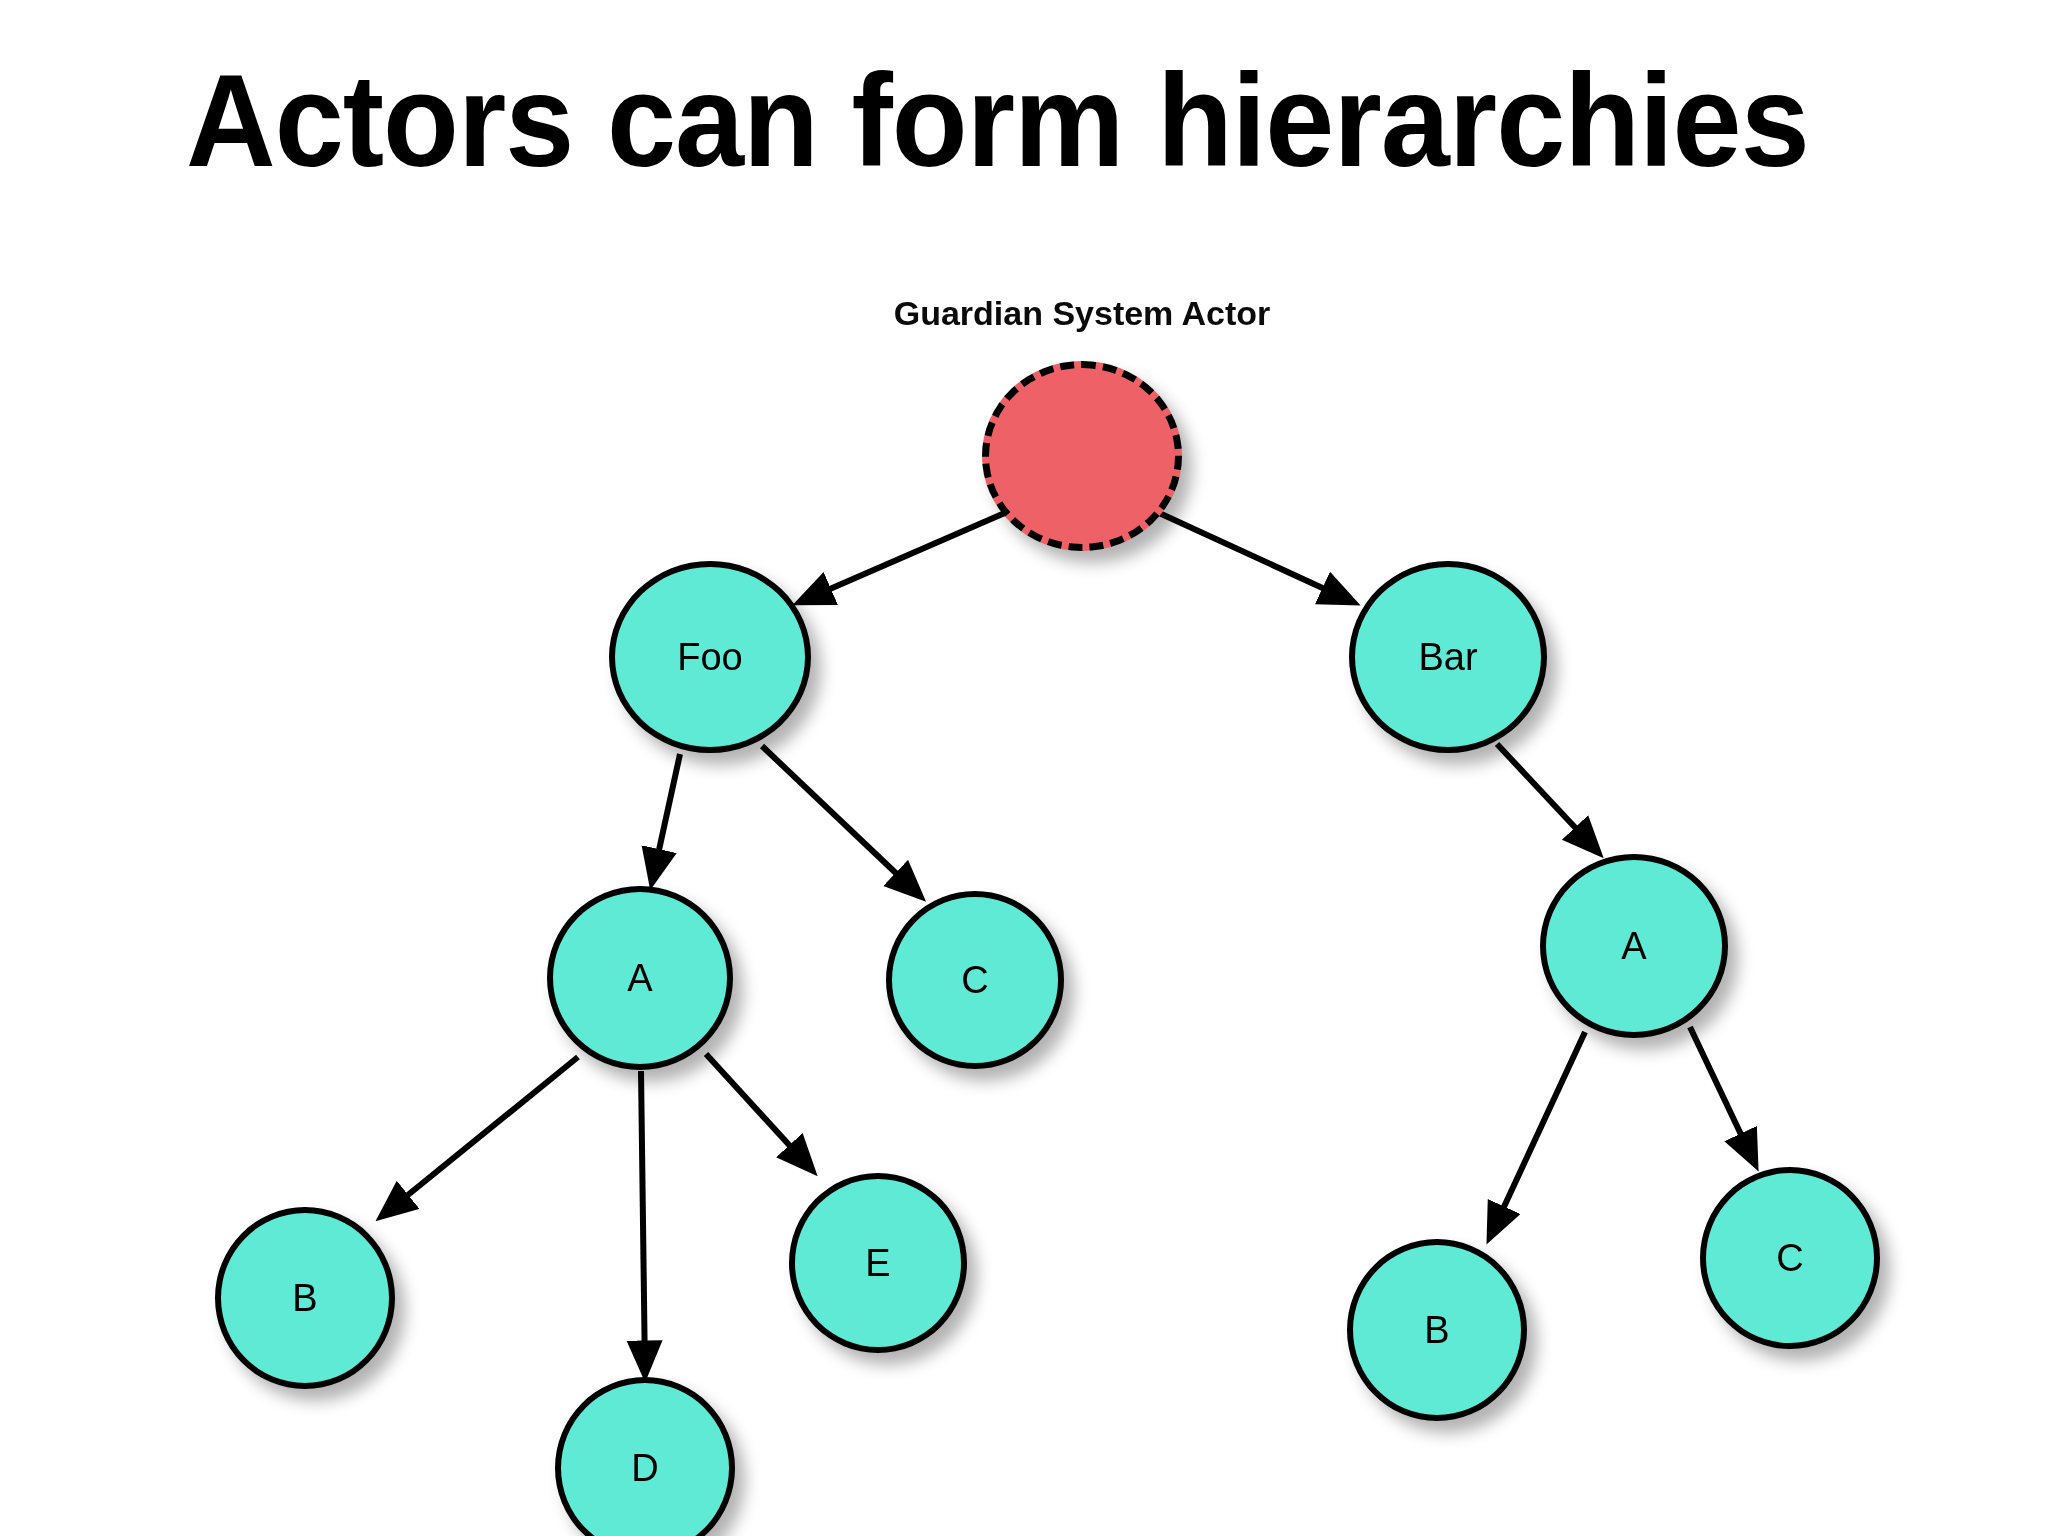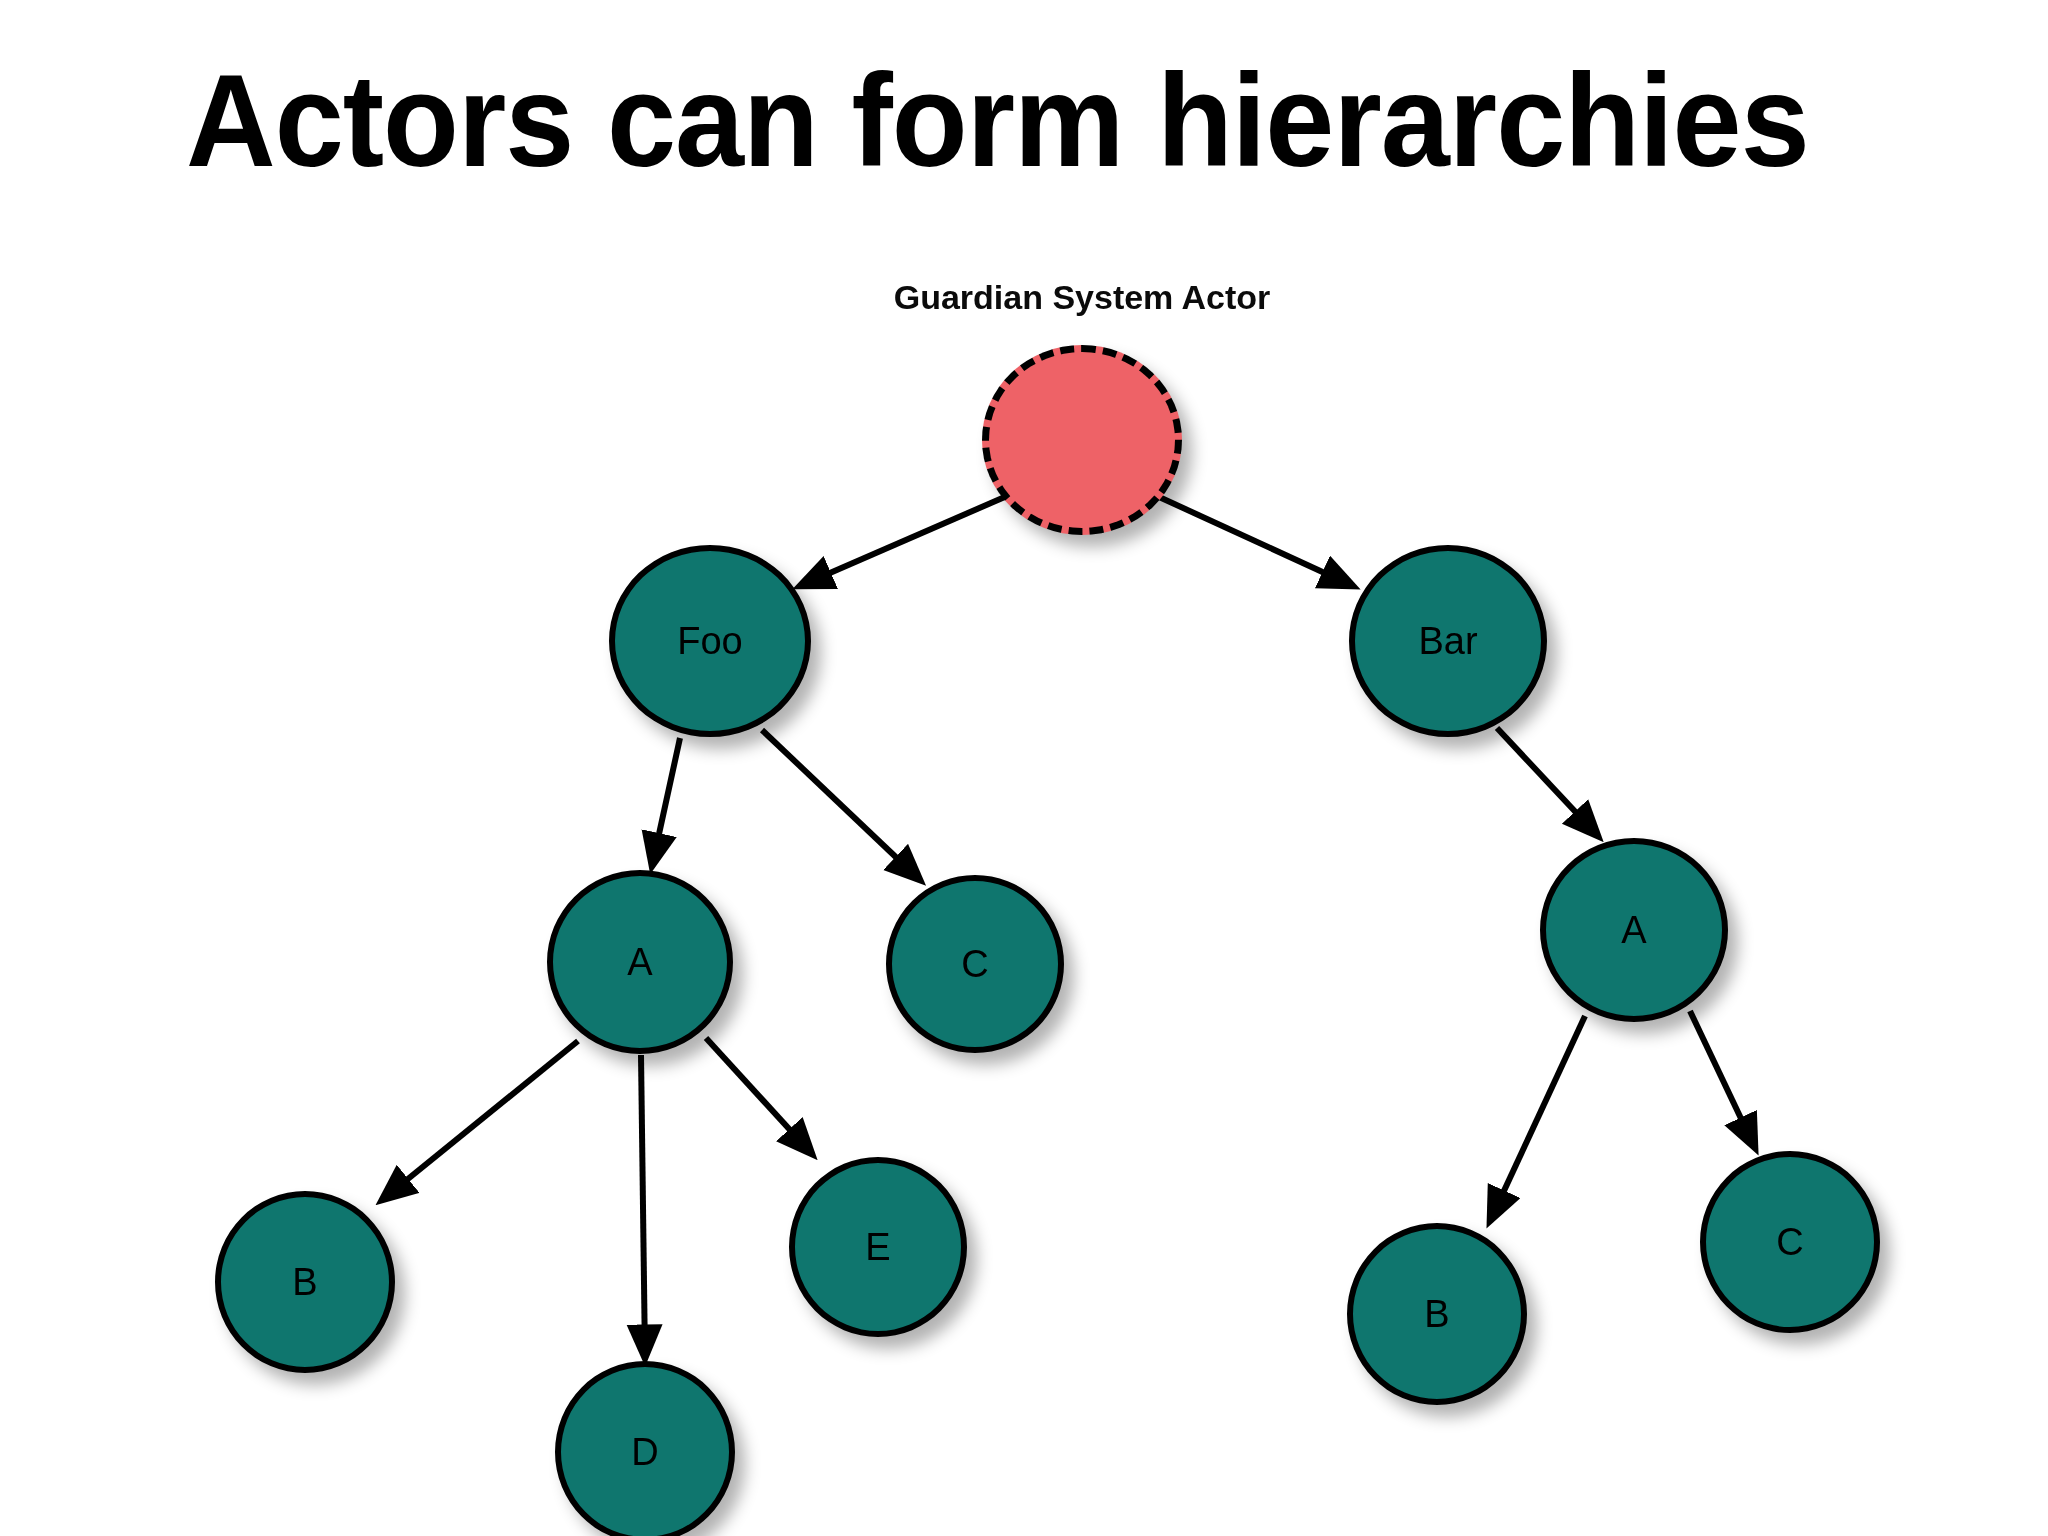--- a/index.html
+++ b/index.html
@@ -31,21 +31,21 @@
     line-height: 1.05;
     white-space: nowrap;
     transform: scaleX(0.94);
     transform-origin: left center;
   }
 
   
   #diagram {
     position: absolute;
     left: 0;
-    top: 0;
+    top: 16px;
     width: 2048px;
     height: 1456px;
   }
   #edge-layer {
     position: absolute;
     left: 0;
     top: 0;
     width: 2048px;
     height: 1536px;
     pointer-events: none;
@@ -74,21 +74,21 @@
   }
   .node .node-label {
     font-family: "Liberation Sans", sans-serif;
     font-size: 38px;
     font-weight: 400;
     color: #000000;
     line-height: 1;
     user-select: none;
   }
   .node.actor {
-    background: #0f766e;
+    background: #5eead4;
     border: 6px solid #000000;
   }
   .node.guardian {
     background: #EE6267;
     border: 7px dashed #000000;
   }
 
   
   #footer {
     position: absolute;

